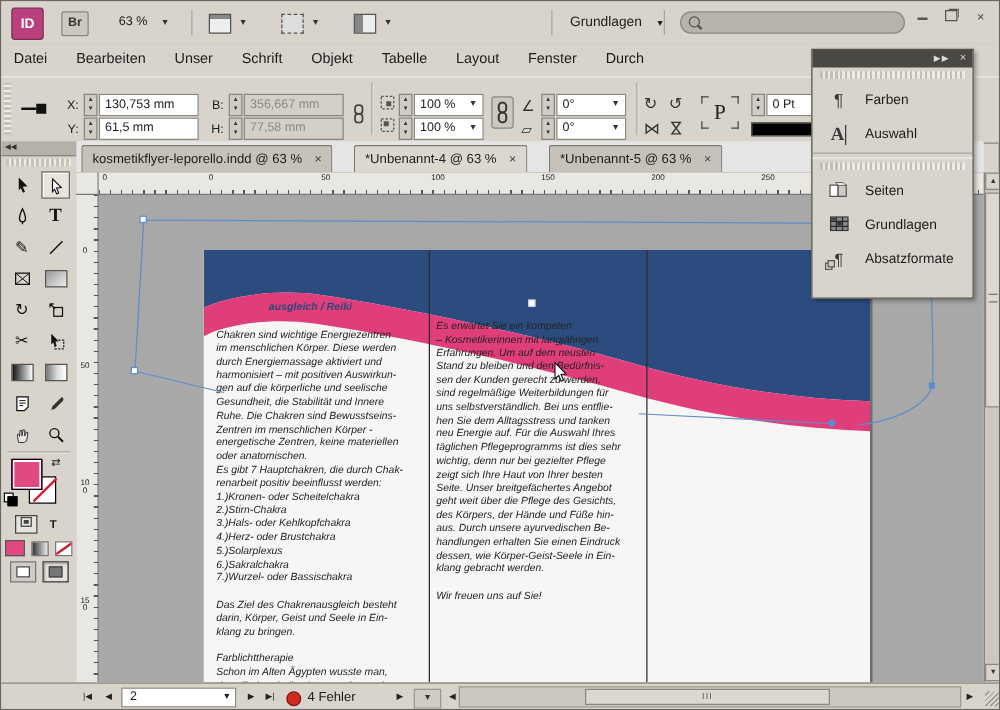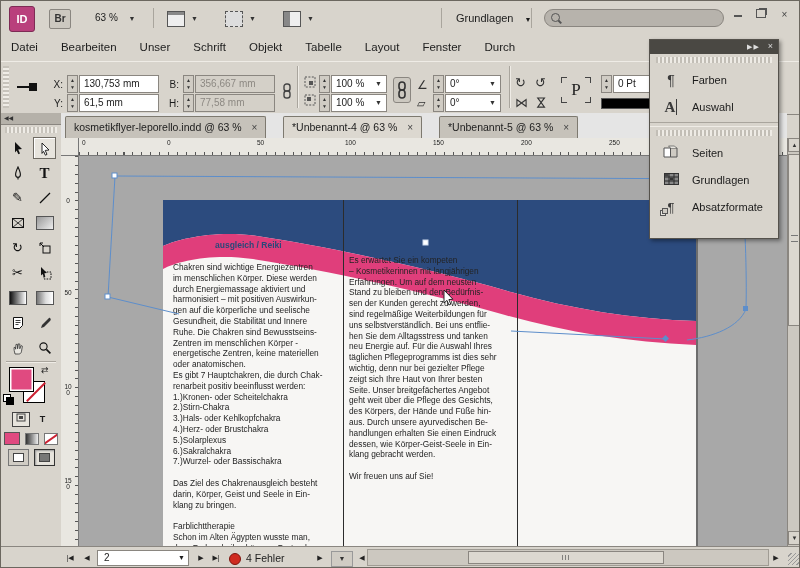--- a/index.html
+++ b/index.html
@@ -99,21 +99,21 @@
   
   .canvas{position:absolute;left:60px;top:137px;width:726px;height:408px;background:#a8a8a8;}
   .rcorner{position:absolute;left:0;top:0;width:18px;height:18px;background:#e9e7e1;border-right:1px solid #777;border-bottom:1px solid #777;box-sizing:border-box;}
   .hruler{position:absolute;left:18px;top:0;width:708px;height:18px;background:#e9e7e1;border-bottom:1px solid #777;box-sizing:border-box;
           background-image:repeating-linear-gradient(90deg,#555 0 1px,transparent 1px 8.9px);background-size:100% 4px;background-position:0 14px;background-repeat:no-repeat;}
   .hruler .num{position:absolute;top:1px;font-size:6.5px;color:#222;}
   .vruler{position:absolute;left:0;top:18px;width:18px;height:390px;background:#e9e7e1;border-right:1px solid #777;box-sizing:border-box;
           background-image:repeating-linear-gradient(#555 0 1px,transparent 1px 8.9px);background-size:4px 100%;background-position:14px 0;background-repeat:no-repeat;}
   .vruler .num{position:absolute;left:3px;width:8px;font-size:6.5px;line-height:6px;color:#222;word-break:break-all;text-align:center;}
   .viewport{position:absolute;left:18px;top:18px;width:708px;height:390px;overflow:hidden;}
-  .page{position:absolute;left:84px;top:44px;width:533px;height:346px;background:#f7f6f4;box-shadow:2px 2px 0 rgba(0,0,0,.35);}
+  .page{position:absolute;left:84px;top:44px;width:533px;height:346px;background:#f7f6f4;box-shadow:2px 2px 0 rgba(0,0,0,.35);font-style:italic;}
   .page svg.wave{position:absolute;left:0;top:0;}
   .colrule{position:absolute;top:0;width:1px;height:346px;background:#2c2c2c;}
   .wavetitle{position:absolute;left:52px;top:40px;font-size:8.5px;font-weight:bold;color:#2b4879;}
   .coltext{position:absolute;font-size:8.3px;line-height:10.8px;color:#232323;white-space:pre-line;width:168px;}
   .selsvg,.cursvg{position:absolute;left:0;top:0;pointer-events:none;}
   
   .dock{position:absolute;left:648px;top:38px;width:128px;height:198px;background:#d8d4cc;border:1px solid #55524c;box-shadow:2px 2px 4px rgba(0,0,0,.4);z-index:50;}
   .dockhead{height:13px;background:#4a4843;color:#ddd;font-size:7px;text-align:right;padding:1px 4px 0 0;letter-spacing:1px;}
   .dockhead .xx{margin-left:5px;font-size:9px;}
   .dockgrip{height:6px;margin:3px 6px;background:repeating-linear-gradient(90deg,#c2beb6 0 2px,#eeebe5 2px 4px);}

